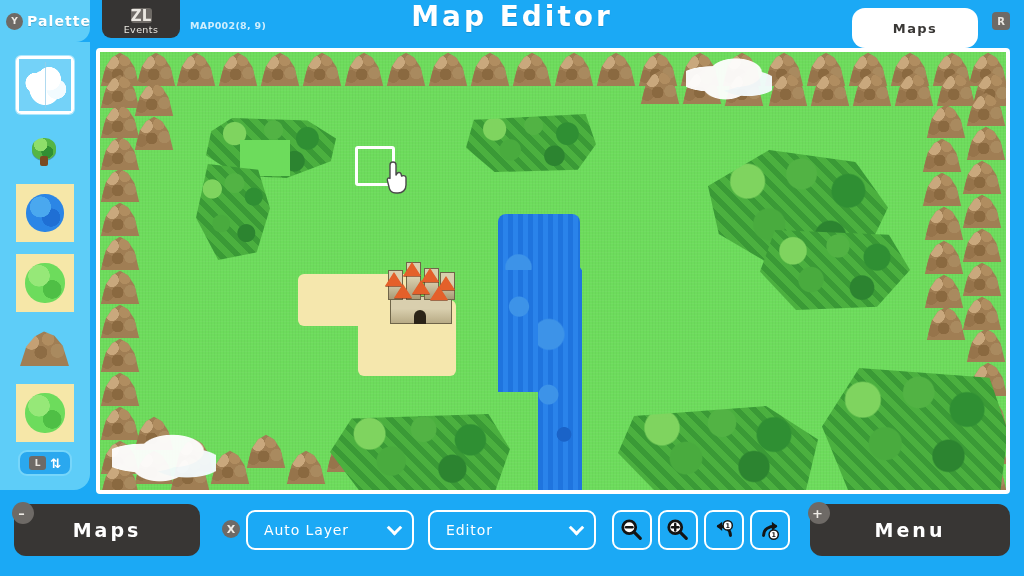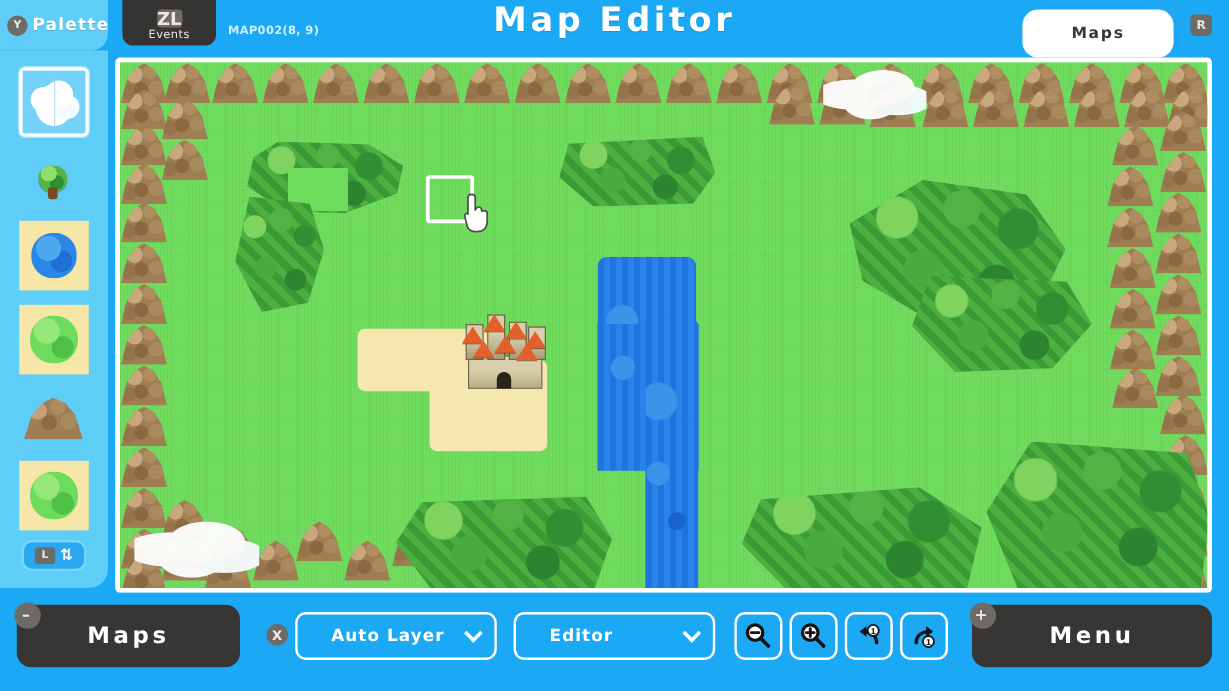--- a/index.html
+++ b/index.html
@@ -319,22 +319,22 @@
     width: 18px; height: 18px; border-radius: 50%;
     background: #6e6a66; color: #efece6;
     font-size: 11px; font-weight: bold;
     display: flex; align-items: center; justify-content: center;
   }
   .dropdown {
     position: absolute; top: 16px; height: 40px;
     border: 2px solid #ffffff;
     border-radius: 9px;
     display: flex; align-items: center;
-    padding: 0 28px;
-    color: #ffffff; font-size: 14px; font-weight: bold;
+    padding: 0 16px;
+    color: #ffffff; font-size: 14px; font-weight: normal;
     letter-spacing: .9px;
   }
   #auto-layer-dd { left: 246px; width: 168px; }
   #pencil-dd { left: 428px; width: 168px; }
   .dd-caret {
     position: absolute; right: 12px; top: 50%;
     width: 11px; height: 11px;
     border-right: 3px solid #ffffff;
     border-bottom: 3px solid #ffffff;
     transform: translateY(-70%) rotate(45deg);

